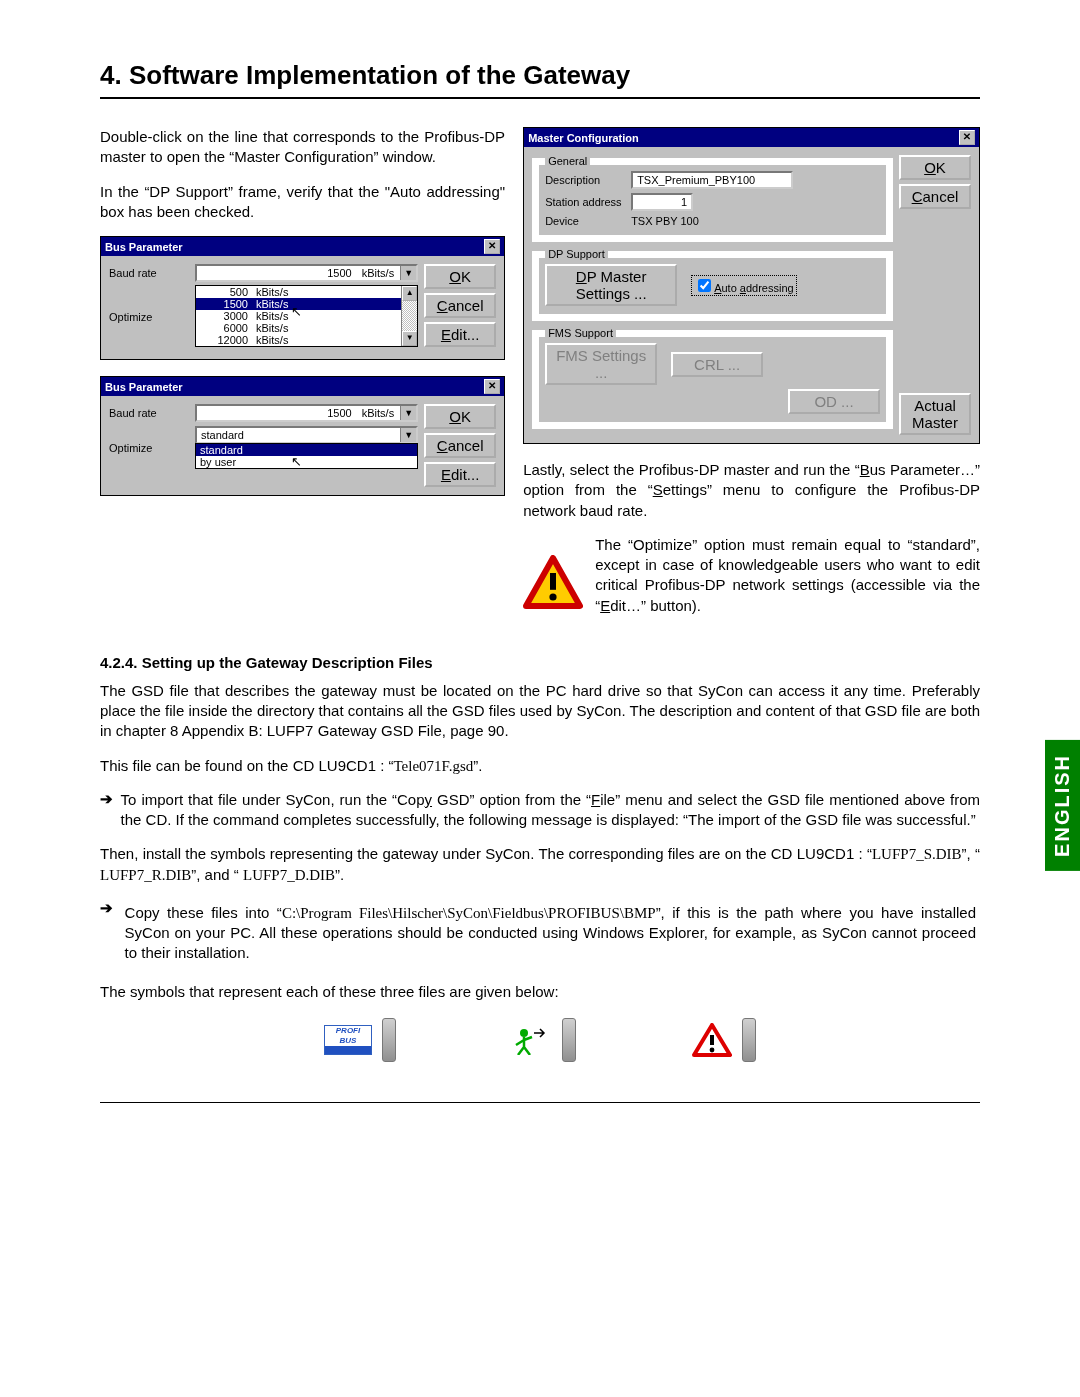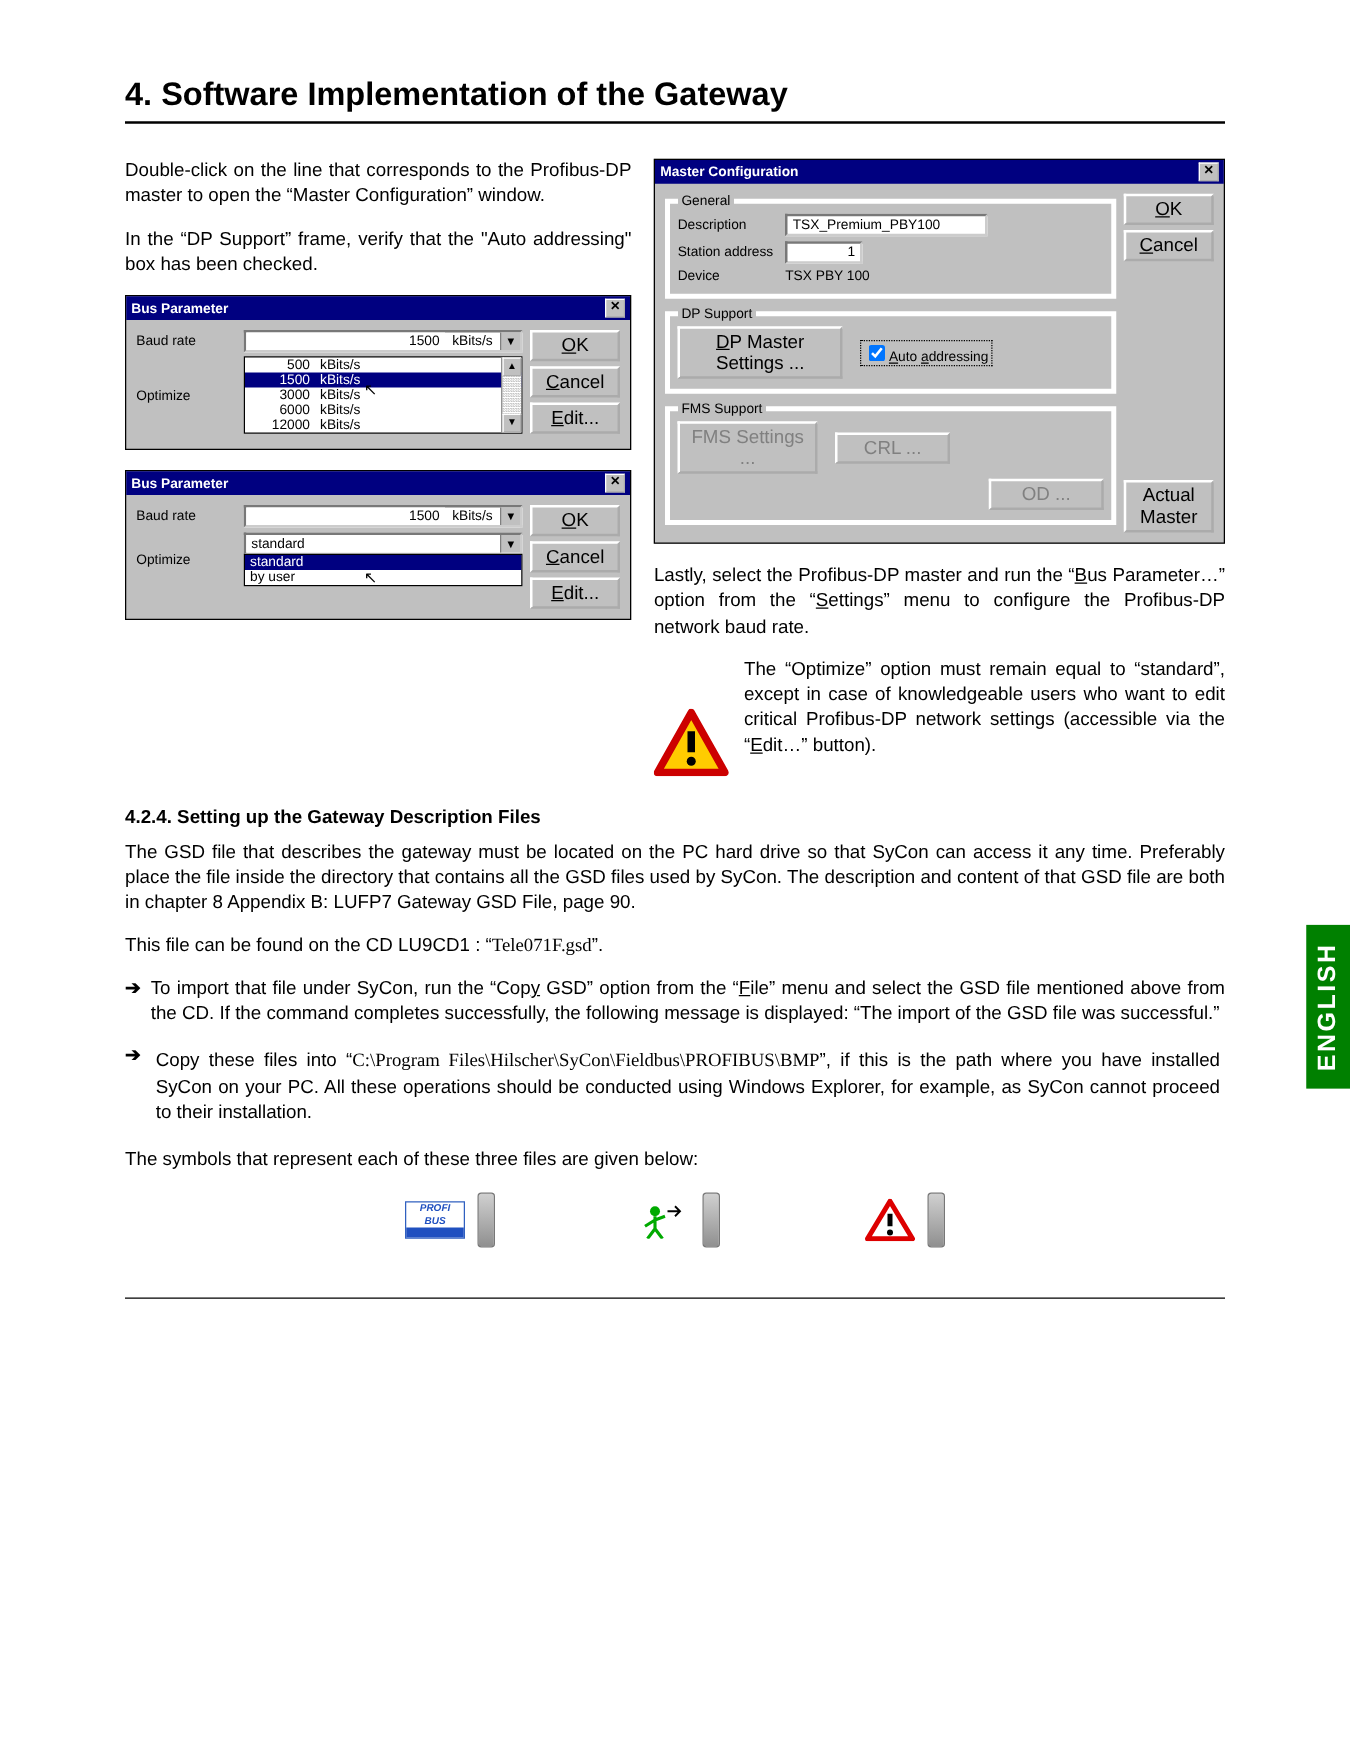--- a/index.html
+++ b/index.html
@@ -27,27 +27,27 @@
 .combo input{flex:1;border:none;padding:1px 4px;font-size:11px;text-align:right;width:48px}
 .combo .unit{padding:1px 6px;border:none;font-size:11px}
 .dd{width:15px;background:#c0c0c0;border-left:1px solid #808080;text-align:center;font-size:9px;line-height:14px;cursor:pointer}
 .list{background:#fff;border:1px solid #000;margin-top:-1px;position:relative}
 .item{display:flex;padding:0 4px;font-size:11px}
 .item.sel{background:#000080;color:#fff}
 .item .v{width:48px;text-align:right;padding-right:8px}
 .scroll{position:absolute;right:0;top:0;bottom:0;width:15px;background:#c0c0c0;display:flex;flex-direction:column;border-left:1px solid #808080}
 .sbtn{height:13px;background:#c0c0c0;border:1px outset #fff;font-size:8px;text-align:center;line-height:11px}
 .strack{flex:1;background:repeating-conic-gradient(#c0c0c0 0 25%,#fff 0 50%) 0 0/2px 2px}
-fieldset{border:4px solid #ffffff;margin:0 0 6px;padding:4px 6px}
+fieldset{border:7px solid #ffffff;margin:0 0 6px;padding:4px 6px}
 legend{font-size:11px;padding:0 3px}
 .inp{background:#fff;border:2px inset #ccc;padding:1px 4px;font-size:11px}
 .cb{margin-right:3px}
 .warn-ic{width:60px;height:54px;position:relative}
 .warn-ic svg{width:100%;height:100%}
-.flex{display:flex;gap:12px;align-items:flex-end}
+.flex{display:flex;gap:12px;align-items:center}
 h3{font-size:15px;font-weight:bold;margin:24px 0 10px}
 .bullet{display:flex;margin:0 0 14px}
 .arrow{font-weight:bold;margin-right:8px}
 .sidebar{position:absolute;right:0;top:740px;writing-mode:vertical-rl;transform:rotate(180deg);background:#008000;color:#fff;font-weight:bold;font-size:20px;padding:14px 6px;letter-spacing:2px}
 .icons-row{display:flex;justify-content:center;gap:116px;margin:16px 0 30px}
 .sym{display:flex;align-items:center;gap:10px}
 .bar{width:12px;height:42px;background:linear-gradient(#d0d0d0,#909090);border-radius:3px;border:1px solid #777}
 .pnum{text-align:right;font-size:13px;margin-top:40px}
 hr.ft{border:none;border-top:1px solid #000;margin:40px 0 4px}
 .curs{position:absolute;font-size:13px;pointer-events:none}
@@ -233,20 +233,21 @@
 
 <h3>4.2.4. Setting up the Gateway Description Files</h3>
 <p class="just">The GSD file that describes the gateway must be located on the PC hard drive so that SyCon can access it any time. Preferably place the file inside the directory that contains all the GSD files used by SyCon. The description and content of that GSD file are both in chapter 8 Appendix B: LUFP7 Gateway GSD File, page 90.</p>
 <p><span>This file can be found on the CD LU9CD1 : “</span><span class="mono">Tele071F.gsd</span><span>”.</span></p>
 
 <div class="bullet">
       <span class="arrow">➔</span>
       <p class="just" style="margin:0"><span>To import that file under SyCon, run the “Cop</span><u>y</u><span> GSD” option from the “</span><u>F</u><span>ile” menu and select the GSD file mentioned above from the CD. If the command completes successfully, the following message is displayed: “The import of the GSD file was successful.”</span></p>
     </div>
 
+<p class="just"><span>Then, install the symbols representing the gateway under SyCon. The corresponding files are on the CD LU9CD1 : “</span><span class="mono">LUFP7_S.DIB</span><span>”, “ </span><span class="mono">LUFP7_R.DIB</span><span>”, and “ </span><span class="mono">LUFP7_D.DIB</span><span>”.</span></p>
 
 <div class="bullet">
       <span class="arrow">➔</span>
       <p class="just" style="margin:4px"><span>Copy these files into “</span><span class="mono">C:\Program Files\Hilscher\SyCon\Fieldbus\PROFIBUS\BMP</span><span>”, if this is the path where you have installed SyCon on your PC. All these operations should be conducted using Windows Explorer, for example, as SyCon cannot proceed to their installation.</span></p>
     </div>
 
 <p>The symbols that represent each of these three files are given below:</p>
 
 <div class="icons-row">
 <div class="sym">

